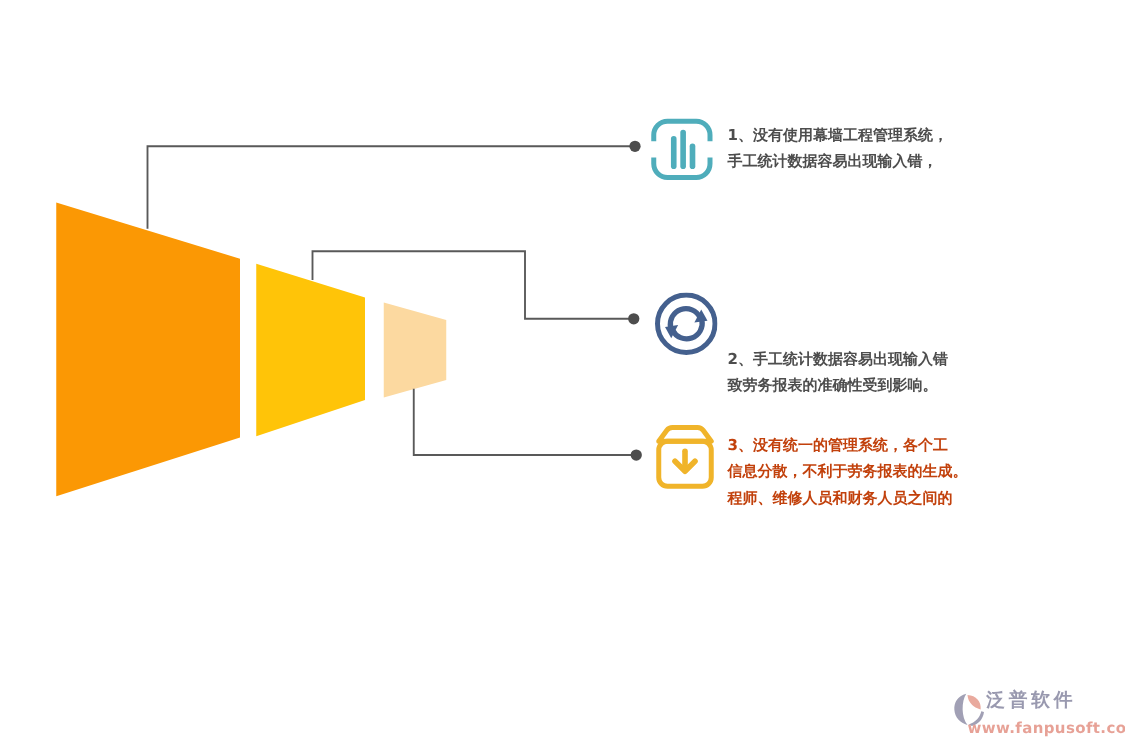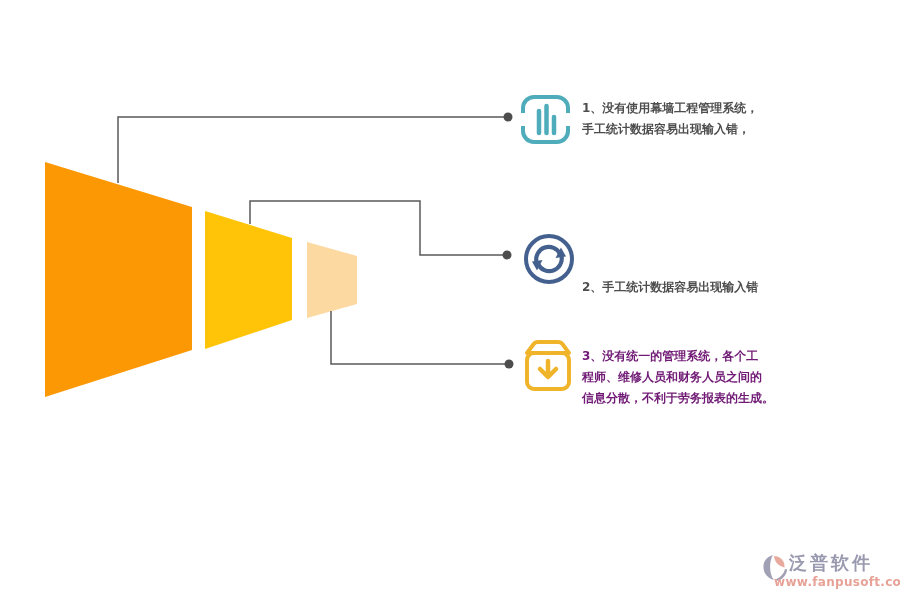--- a/index.html
+++ b/index.html
@@ -46,21 +46,21 @@
   }
   .watermark .logo {
     position: absolute;
     left: 0;
     top: 3px;
   }
   .watermark .brand {
     position: absolute;
     left: 29px;
     top: 0;
-    font-size: 18px;
+    font-size: 15px;
     font-weight: bold;
     letter-spacing: 3px;
     white-space: nowrap;
   }
   .watermark .url {
     position: absolute;
     left: 14px;
     top: 24px;
     font-size: 12px;
     font-weight: bold;
@@ -106,34 +106,35 @@
     <g stroke-width="4" stroke-linecap="round" stroke-linejoin="round" stroke="#44608E" fill="#44608E">
       <circle cx="25" cy="25" r="23" fill="none"></circle>
       <path d="M 12.5,28 A 12.5,12.5 0 0 1 36,20" fill="none" stroke-width="4.2"></path>
       <polygon points="37,13.5 42,22.5 31.5,24" stroke="none"></polygon>
       <path d="M 37.5,22 A 12.5,12.5 0 0 1 14,30" fill="none" stroke-width="4.2"></path>
       <polygon points="13,36.5 8,27.5 18.5,26" stroke="none"></polygon>
     </g>
   </svg>
   <div class="text-block text-block-2" style="color: rgb(77, 77, 77);">
     <div>2、手工统计数据容易出现输入错</div>
+    <div>致劳务报表的准确性受到影响。</div>
   </div>
 
   <svg class="icon-svg" style="left:521px; top:338px;" width="54" height="54" viewBox="0 0 54 54">
     <g fill="none" stroke-width="4" stroke-linecap="round" stroke-linejoin="round" stroke="#F0B42A">
       <path d="M17 4 L37 4 C39 4 40.5 4.8 41.5 6.2 L48 15 L6 15 L12.5 6.2 C13.5 4.8 15 4 17 4 Z"></path>
       <rect x="6" y="15" width="42" height="36" rx="7"></rect>
       <line x1="27" y1="23" x2="27" y2="38" stroke-width="4.5"></line>
       <polyline points="19,31 27,39 35,31" stroke-width="4.5"></polyline>
     </g>
   </svg>
-  <div class="text-block text-block-3" style="color: #701a75;">
+  <div class="text-block text-block-3" style="color: #c2410c;">
     <div>3、没有统一的管理系统，各个工</div>
+    <div>信息分散，不利于劳务报表的生成。</div>
     <div>程师、维修人员和财务人员之间的</div>
-    <div>信息分散，不利于劳务报表的生成。</div>
   </div>
 
   <div class="watermark">
     <svg class="logo" width="28" height="28" viewBox="0 0 28 28">
       <path d="M13 1 C6 3 3 8 3.5 14 C4 20 8 24 14 26 C9 20 9 7 13 1 Z" fill="#9A99AF"></path>
       <path d="M14 2 C21 2.5 25 7 24.5 13.5 C18.5 12 14.5 8 14 2 Z" fill="#E8A396"></path>
       <path d="M25 15 C24 20 20 24 15 25.5 L17.5 26.8 C23 25.2 26.5 21 27.2 15.5 Z" fill="#9A99AF"></path>
     </svg>
     <div class="brand" style="color: rgb(145, 145, 169);">泛普软件</div>
     <div class="url" style="color: rgb(229, 154, 142);">www.fanpusoft.com</div>

